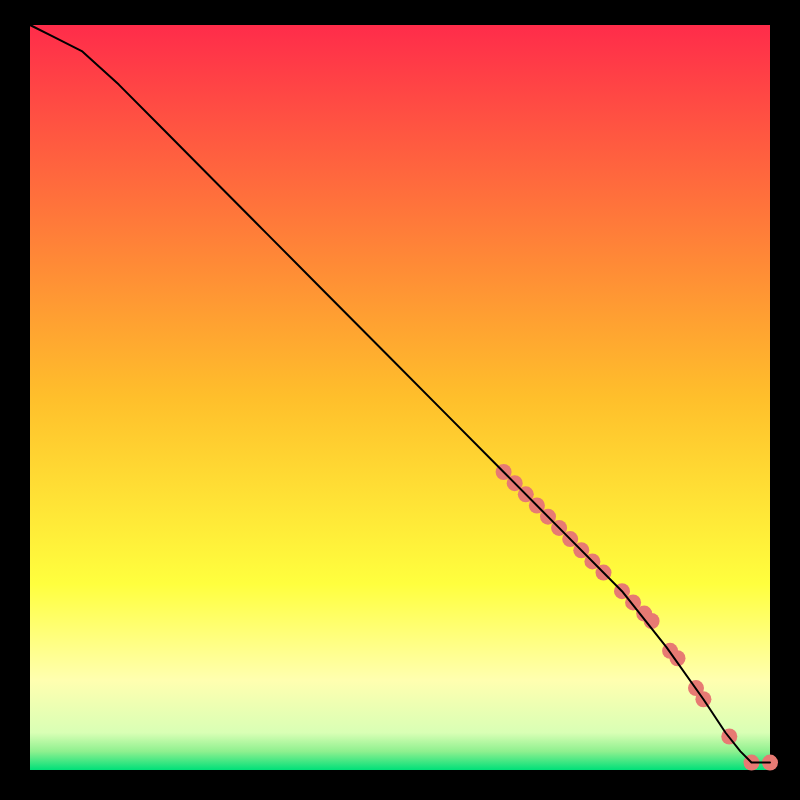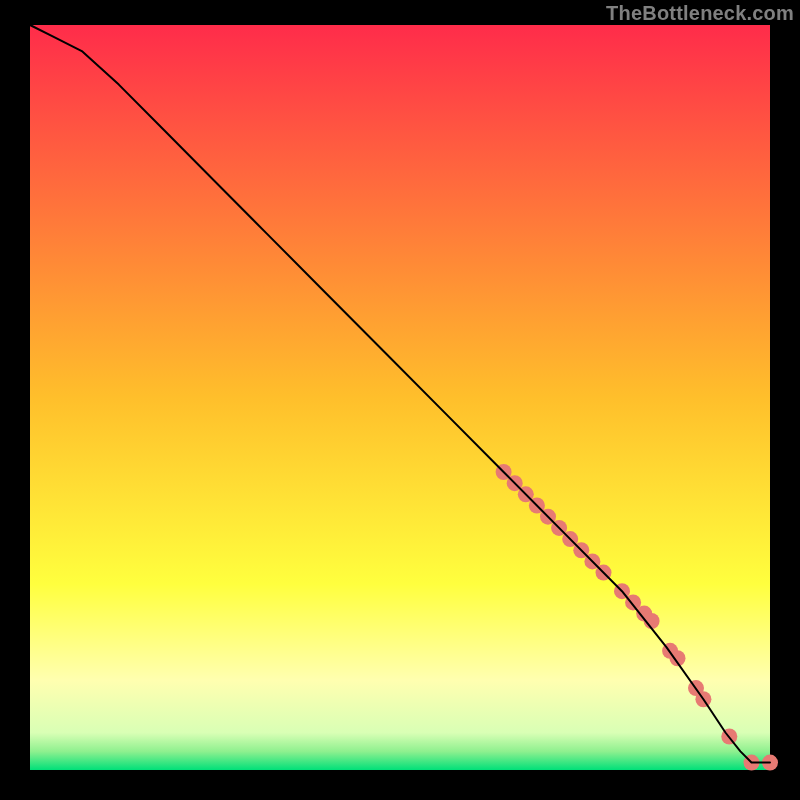--- a/index.html
+++ b/index.html
@@ -25,21 +25,20 @@
     left: 0;
     top: 0;
     width: 800px;
     height: 800px;
   }
 </style>
 </head>
 <body>
 
 <div class="stage">
-  <div class="attribution">TheBottleneck.com</div>
   <svg class="chart-layer" viewBox="0 0 800 800" preserveAspectRatio="none">
     <defs>
       <linearGradient id="bg-grad" x1="0" y1="0" x2="0" y2="1">
           <stop offset="0%" stop-color="#ff2c4a"></stop>
           <stop offset="50%" stop-color="#ffbf2b"></stop>
           <stop offset="75%" stop-color="#ffff3e"></stop>
           <stop offset="88%" stop-color="#ffffb0"></stop>
           <stop offset="95%" stop-color="#d9ffb5"></stop>
           <stop offset="97.5%" stop-color="#8ff08f"></stop>
           <stop offset="100%" stop-color="#00e079"></stop>

